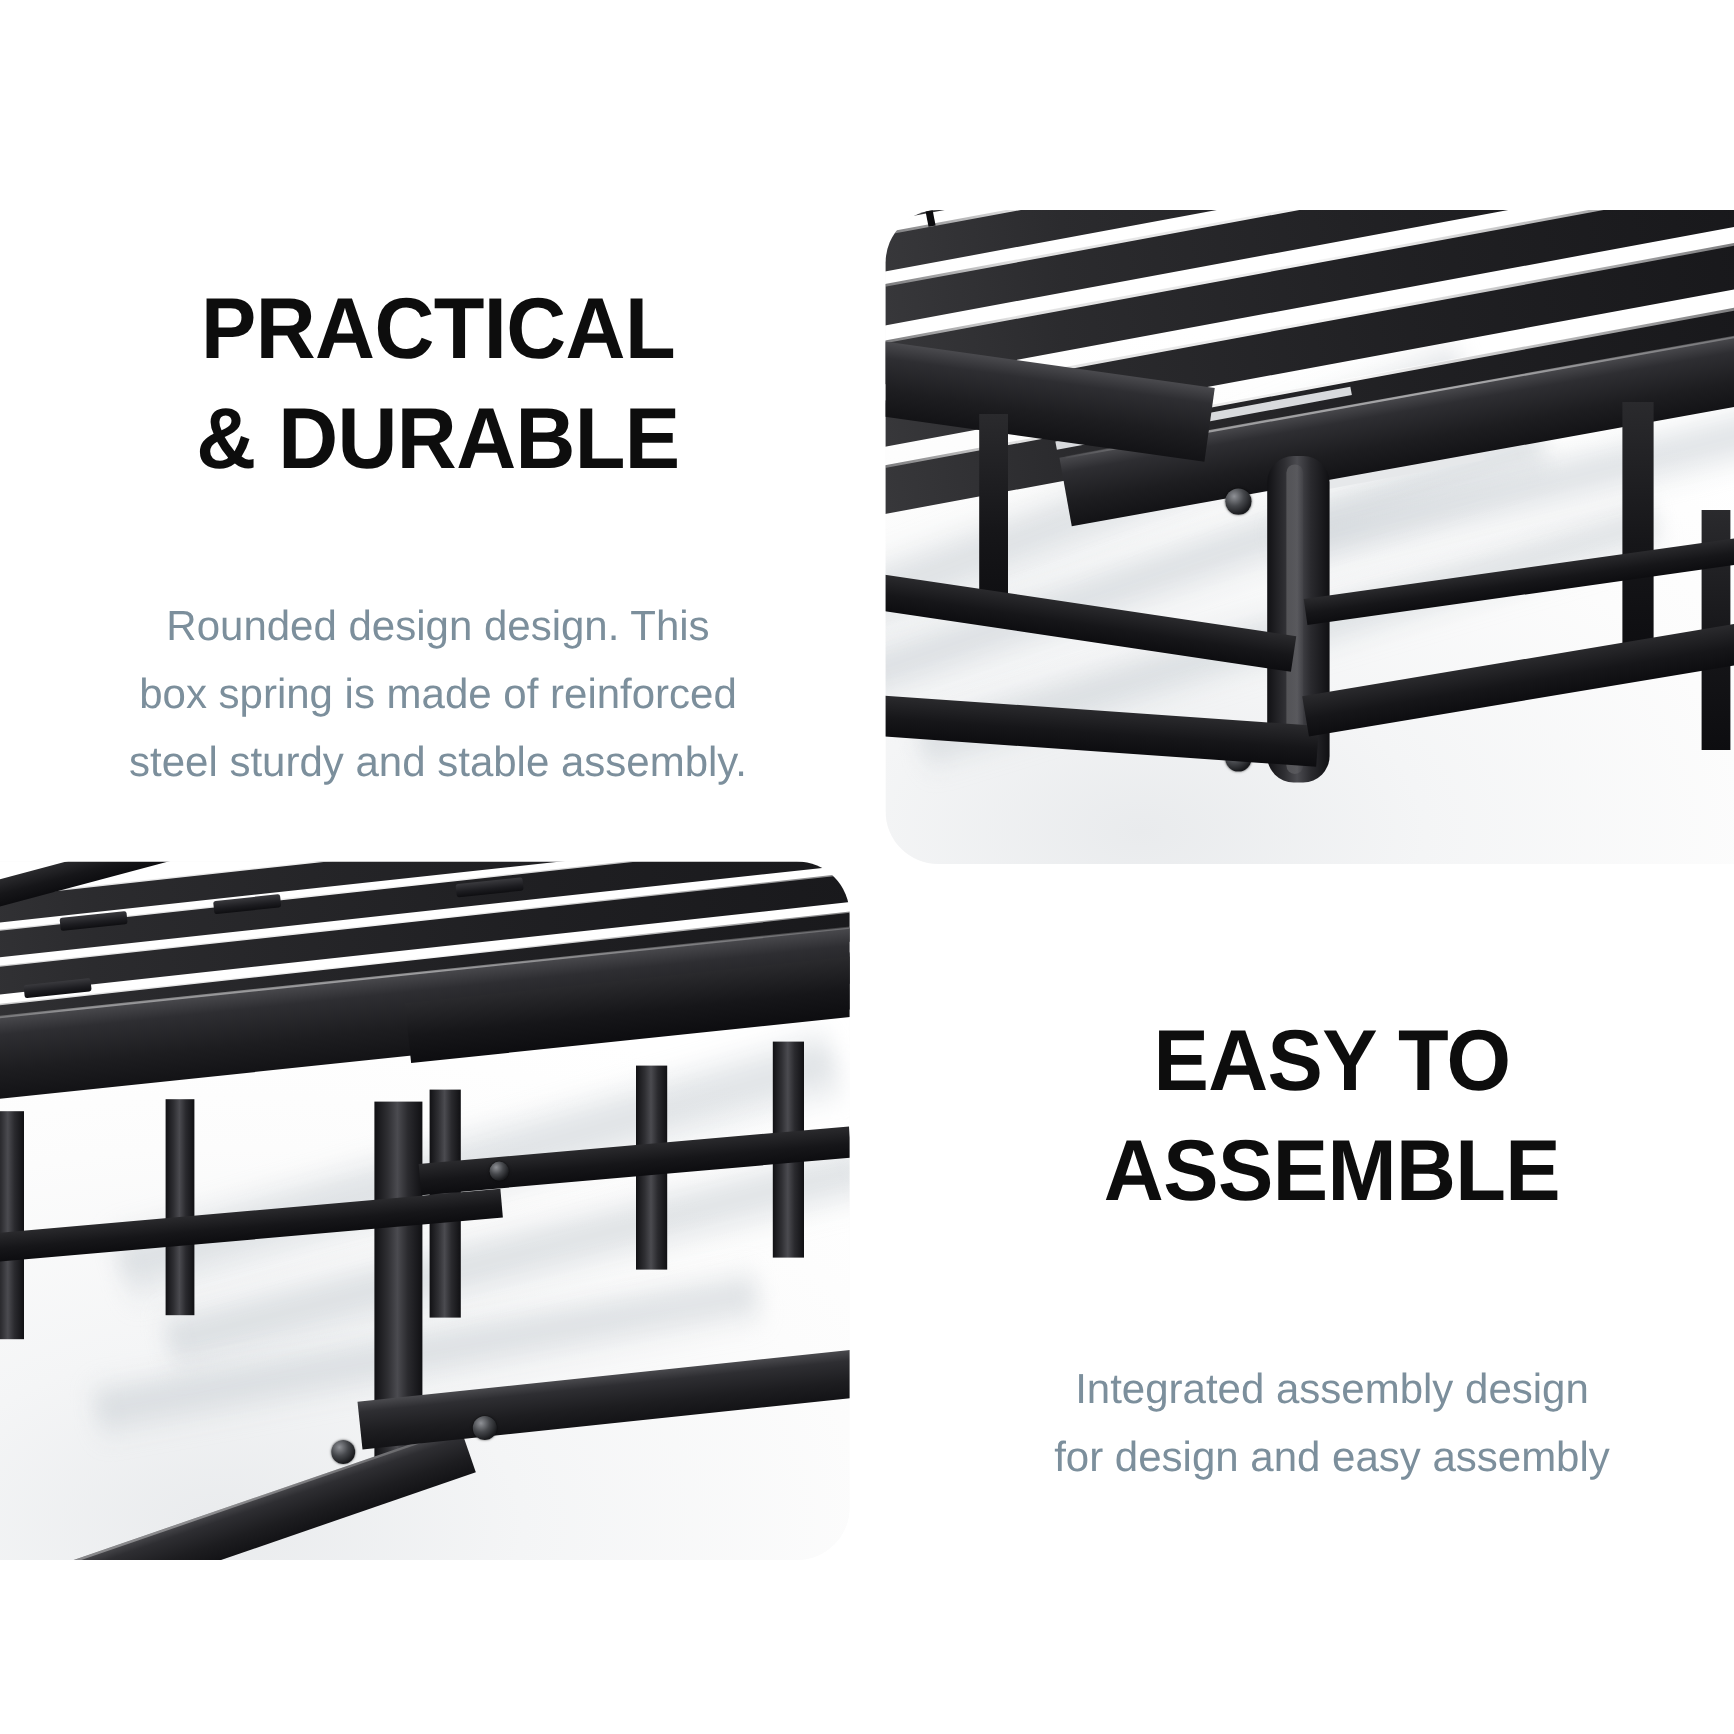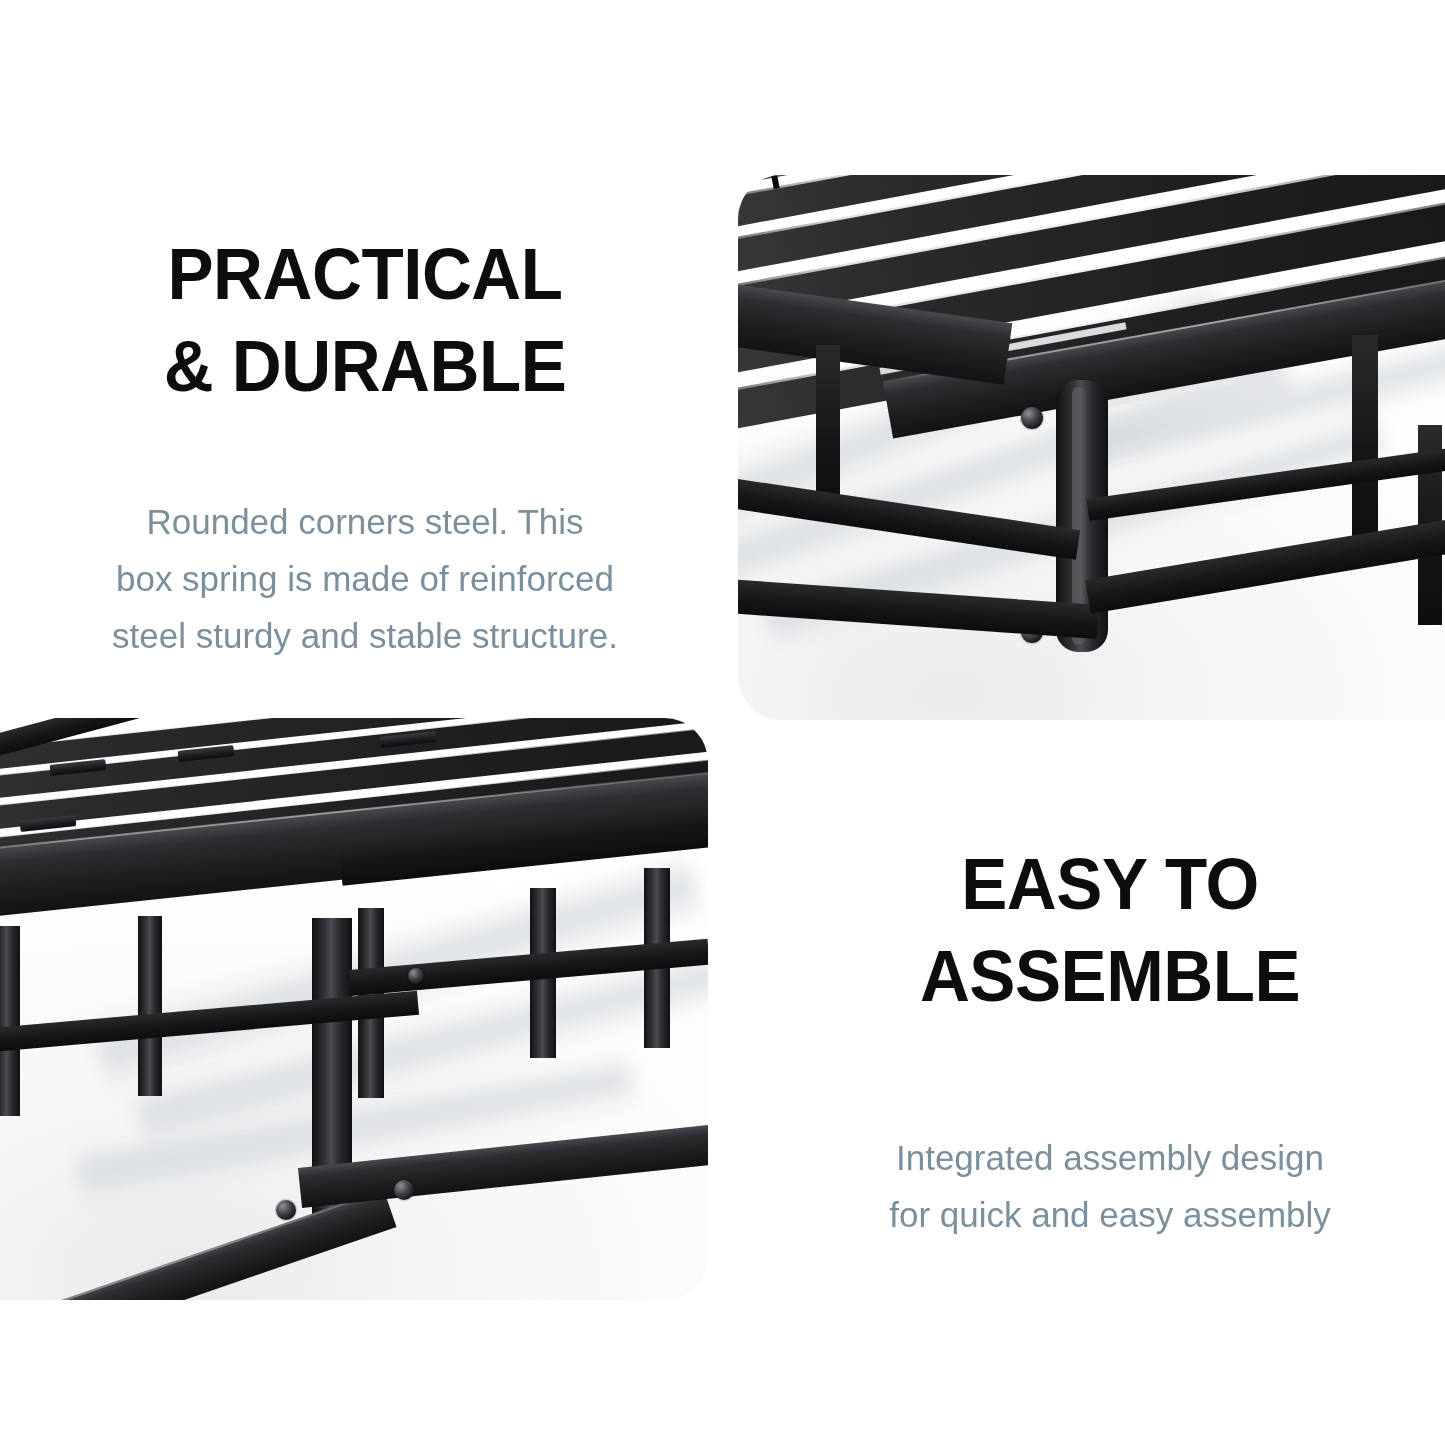--- a/index.html
+++ b/index.html
@@ -237,33 +237,33 @@
     <div class="bolt shape" style="left:448px; top:250px; width:16px; height:16px;"></div>
   </div>
 
   <div class="text-block" id="block-practical">
     <h2 class="heading">
       <span class="hl">PRACTICAL</span>
       <span class="hl">&amp; DURABLE</span>
     </h2>
     <div class="body-wrap">
       <p class="body-copy">
-        <span class="bl">Rounded corners steel. This</span>
+        <span class="bl">Rounded design design. This</span>
         <span class="bl">box spring is made of reinforced</span>
-        <span class="bl">steel sturdy and stable structure.</span>
+        <span class="bl">steel sturdy and stable assembly.</span>
       </p>
     </div>
   </div>
 
   <div class="text-block" id="block-easy">
     <h2 class="heading">
       <span class="hl">EASY TO</span>
       <span class="hl">ASSEMBLE</span>
     </h2>
     <div class="body-wrap">
       <p class="body-copy">
         <span class="bl">Integrated assembly design</span>
-        <span class="bl">for quick and easy assembly</span>
+        <span class="bl">for design and easy assembly</span>
       </p>
     </div>
   </div>
 
 </div>
 
 </body></html>

